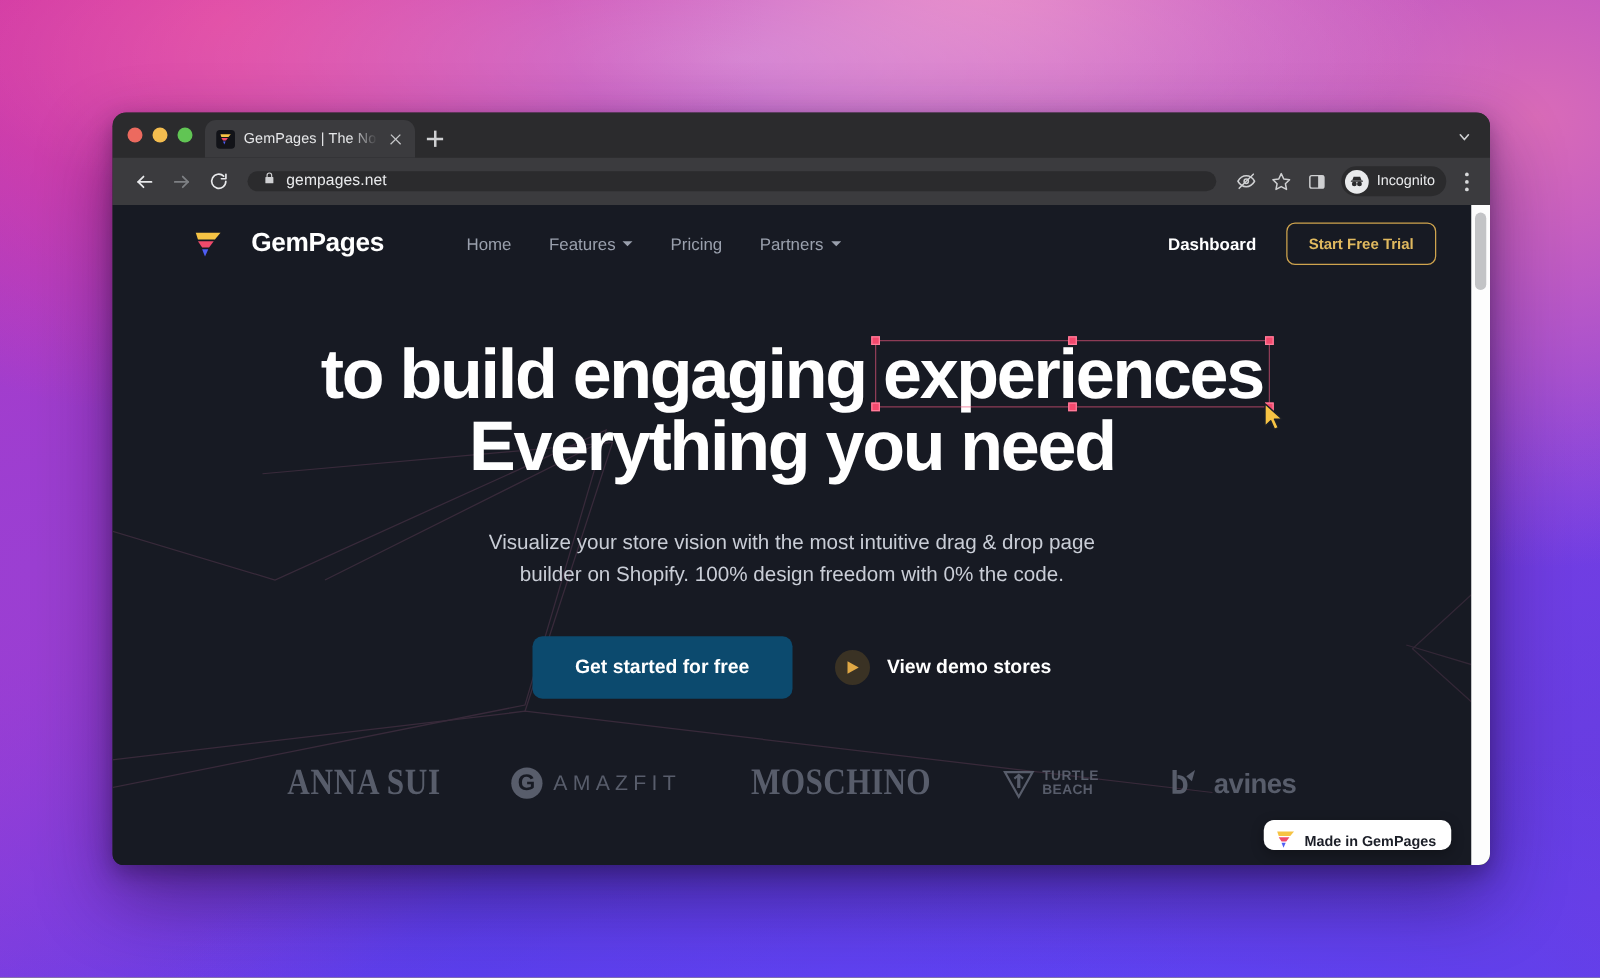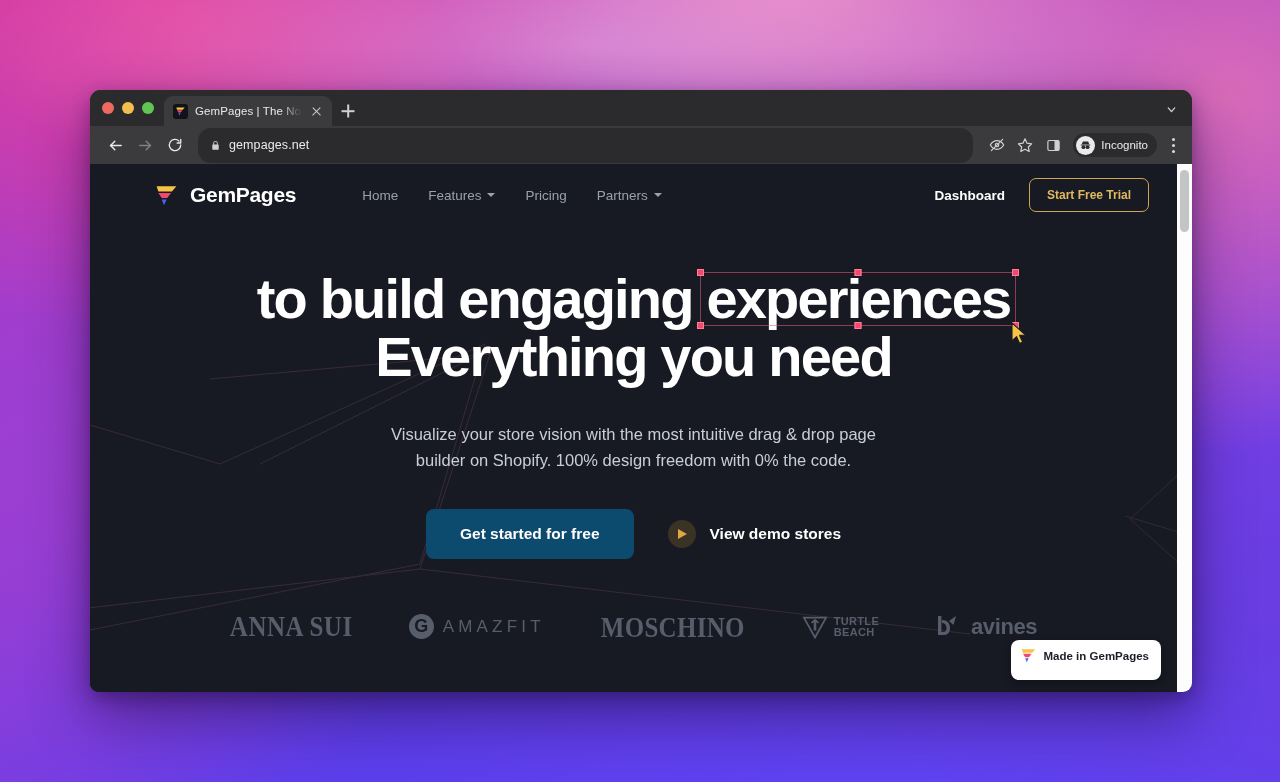--- a/index.html
+++ b/index.html
@@ -104,23 +104,23 @@
     background: #3b3b3e;
     display: flex; align-items: center;
     padding: 0 9px 0 12px; gap: 4px;
   }
   .navbtn {
     width: 26px; height: 26px; border-radius: 50%;
     display: flex; align-items: center; justify-content: center;
     flex: 0 0 26px;
   }
   .omni {
-    flex: 1 1 auto; height: 35px;
+    flex: 1 1 auto; height: 16px;
     background: #2b2b2d; border-radius: 13px;
-    display: flex; align-items: center; gap: 8px;
+    display: flex; align-items: flex-start; gap: 8px;
     padding: 0 12px; margin: 0 8px 0 6px;
     min-width: 0;
   }
   .omni-url { color: #e9eaec; font-size: 12.5px; letter-spacing: .1px; white-space: nowrap; }
   .tb-icon {
     width: 24px; height: 24px; flex: 0 0 24px;
     display: flex; align-items: center; justify-content: center;
   }
   .profile-pill {
     height: 24px; border-radius: 12px;
@@ -150,21 +150,21 @@
   }
   .deco { position: absolute; inset: 0; pointer-events: none; }
 
   
   .site-header {
     position: relative; z-index: 3;
     height: 62px;
     display: flex; align-items: center;
     padding: 0 28px 0 64px;
   }
-  .brand { display: flex; align-items: center; gap: 11px; }
+  .brand { display: flex; align-items: center; gap: 22px; }
   .brand-name { color: #fff; font-size: 21px; font-weight: bold; letter-spacing: -.3px; }
   .nav { display: flex; align-items: center; gap: 30px; margin-left: 66px; }
   .nav-link {
     color: #9aa0ad; font-size: 13.5px;
     display: flex; align-items: center; gap: 6px; white-space: nowrap;
   }
   .caret {
     width: 0; height: 0;
     border-left: 4px solid transparent; border-right: 4px solid transparent;
     border-top: 4.5px solid #9aa0ad; display: inline-block;
@@ -258,22 +258,22 @@
   }
   .lg-turtle { display: flex; align-items: center; gap: 5px; }
   .lg-turtle .stack { line-height: .95; font-weight: bold; font-size: 11px; letter-spacing: .3px; }
   .lg-davines { display: flex; align-items: center; gap: 14px; }
   .lg-davines .word { font-size: 22px; font-weight: bold; letter-spacing: -.4px; }
 
   
   .made-badge {
     position: absolute; right: 16px; bottom: 12px; z-index: 6;
     background: #fff; border-radius: 8px;
-    display: flex; align-items: center; gap: 7px;
-    padding: 7px 12px 16px 9px;
+    display: flex; align-items: flex-end; gap: 7px;
+    padding: 7px 12px 0 9px;
     box-shadow: 0 3px 10px rgba(0,0,0,.3);
   }
   .made-badge span { color: #1b1e27; font-size: 11.5px; font-weight: bold; white-space: nowrap; }
 
   
   .scrollbar {
     flex: 0 0 15px; width: 15px;
     background: #fdfdfd; position: relative; z-index: 7;
   }
   .scrollbar .thumb {

